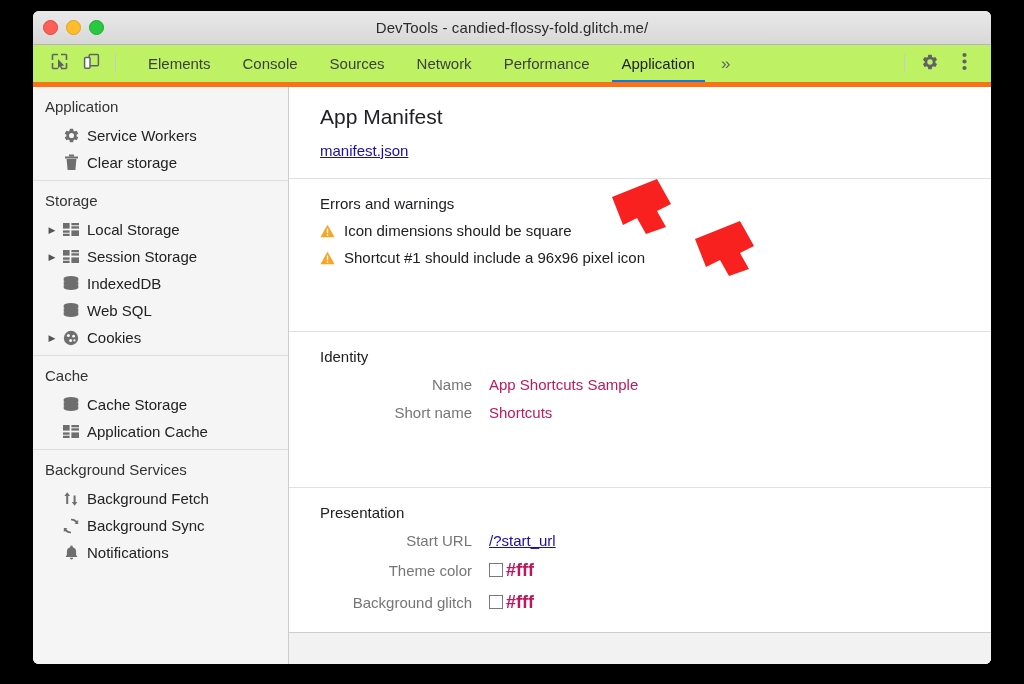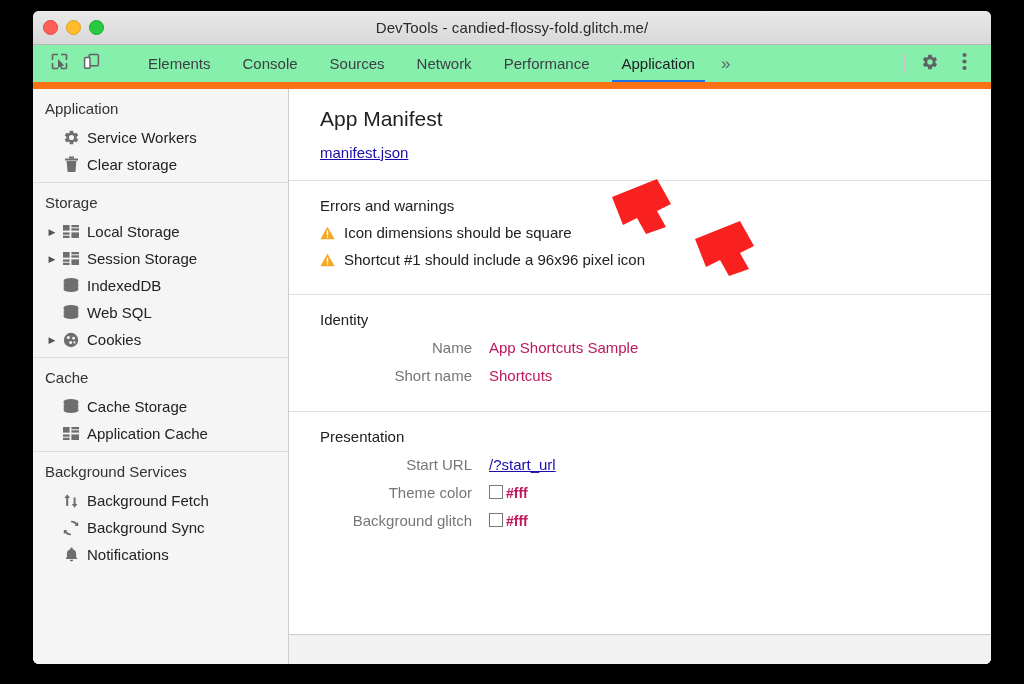--- a/index.html
+++ b/index.html
@@ -67,22 +67,22 @@
     font-size: 15px;
     color: #2b2b2b;
     font-family: "Liberation Sans", sans-serif;
     letter-spacing: 0.1px;
   }
 
   
   .tabstrip {
     position: relative;
     height: 37px;
-    background: #86efac;
-    border-bottom: 7px solid #f97316;
+    background: #bef264;
+    border-bottom: 5px solid #f97316;
     display: flex;
     align-items: stretch;
     padding-left: 10px;
   }
 
   .tool-btn {
     width: 32px;
     display: flex;
     align-items: center;
     justify-content: center;
@@ -219,20 +219,21 @@
     font-size: 15px;
     color: #1a0dab;
     text-decoration: underline;
     cursor: pointer;
   }
 
   .section {
     border-top: 1px solid #e0e0e0;
     margin-left: -31px;
     padding: 16px 0 16px 31px;
+    margin-top: 39px;
   }
   .section-title {
     font-size: 15px;
     font-weight: normal;
     color: #202124;
     margin: 0 0 10px 0;
   }
 
   .warn-row {
     display: flex;
@@ -263,21 +264,21 @@
     cursor: pointer;
   }
   .swatch {
     display: inline-block;
     width: 12px; height: 12px;
     border: 1px solid #787878;
     background: #ffffff;
     margin-right: 3px;
     vertical-align: -1px;
   }
-  .color-val { font-weight: bold; font-size: 14px; }
+  .color-val { font-weight: bold; font-size: 18px; }
 
   .footer-strip {
     position: absolute;
     left: 0; right: 0;
     top: 545px;
     height: 37px;
     background: #f2f2f2;
     border-top: 1px solid #cdcdcd;
   }
 

